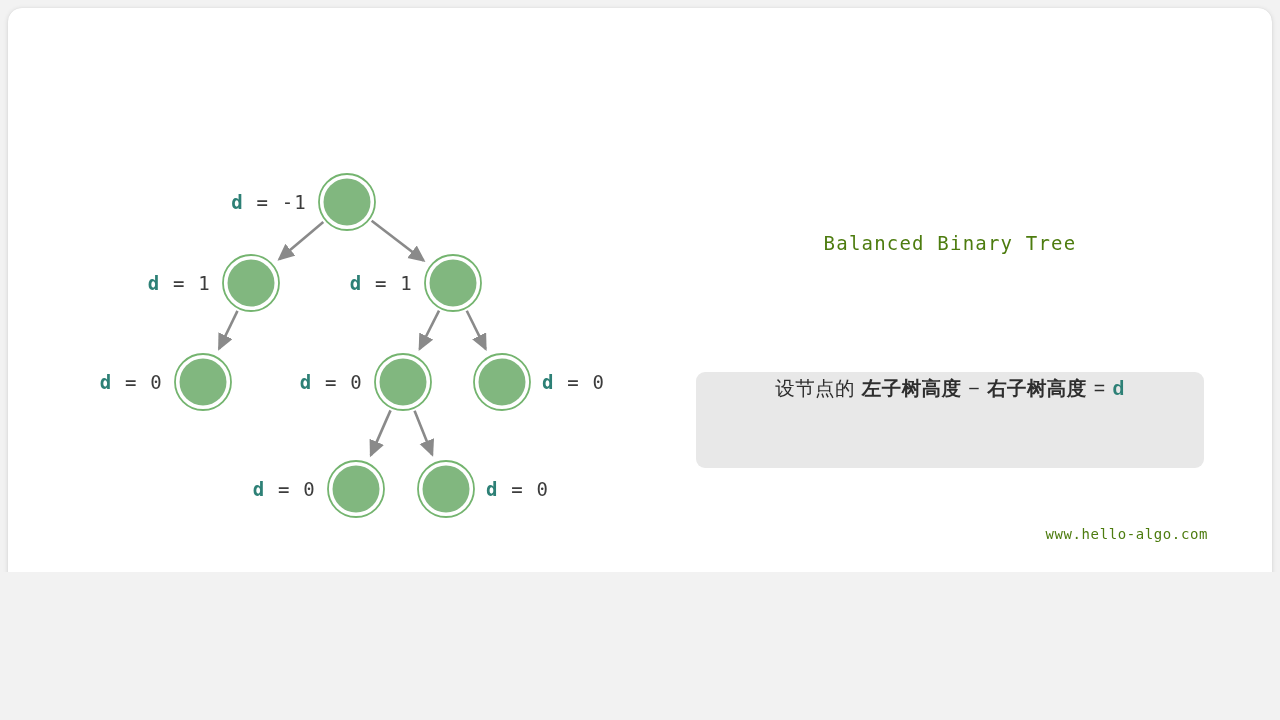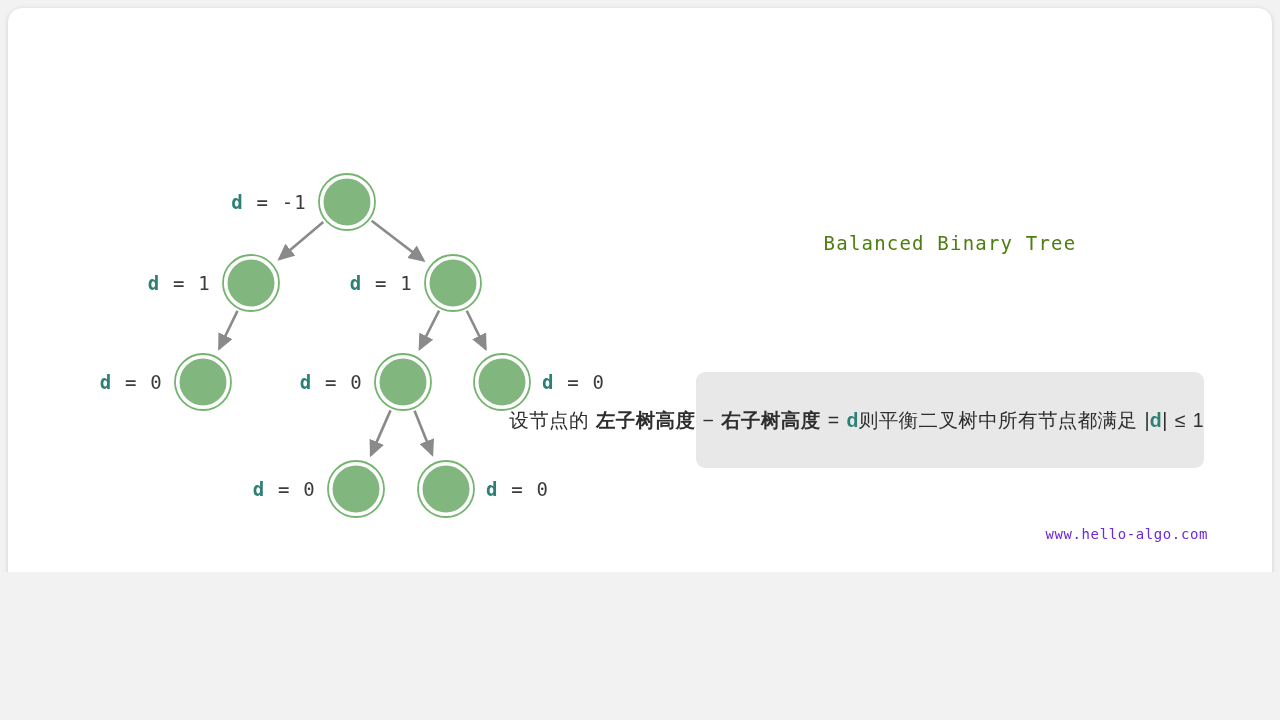--- a/index.html
+++ b/index.html
@@ -68,42 +68,42 @@
   #info-box {
     position: absolute;
     left: 696px;
     top: 372px;
     width: 508px;
     height: 96px;
     background: #e8e8e8;
     border-radius: 9px;
     box-sizing: border-box;
     display: flex;
-    flex-direction: row;
-    justify-content: flex-end;
+    flex-direction: column;
+    justify-content: space-between;
     align-items: center;
   }
   .info-line {
     font-family: "Liberation Sans", sans-serif;
     font-size: 19.5px;
     color: #2e2e2e;
     line-height: 33px;
     white-space: nowrap;
     letter-spacing: 0.4px;
   }
   .info-line .b { font-weight: bold; }
   .info-line .dv { color: #2d8076; font-weight: bold; }
   .info-line .sp { display: inline-block; width: 7px; }
   #watermark {
     position: absolute;
     right: 72px;
     bottom: 30px;
     font-family: "DejaVu Sans Mono", "Liberation Mono", monospace;
     font-size: 14px;
-    color: #6d28d9;
+    color: #4d7c0f;
     letter-spacing: 0.6px;
   }
 </style>
 </head>
 <body>
 
 <div id="stage">
   <div id="card"></div>
 
   <svg id="tree-svg" viewBox="0 0 1280 720" xmlns="http://www.w3.org/2000/svg">
@@ -152,19 +152,16 @@
   </svg>
 
   <div id="right-panel">
     <div id="panel-subtitle">Balanced Binary Tree</div>
   </div>
 
   <div id="info-box">
     <div class="info-line">
       <span>设节点的</span><span class="sp"></span><span class="b">左子树高度</span><span class="sp"></span><span>−</span><span class="sp"></span><span class="b">右子树高度</span><span class="sp"></span><span>=</span><span class="sp"></span><span class="dv">d</span>
     </div>
-    <div class="info-line">
-      <span>则平衡二叉树中所有节点都满足</span><span class="sp"></span><span>|</span><span class="dv">d</span><span>|</span><span class="sp"></span><span>≤</span><span class="sp"></span><span>1</span>
-    </div>
   </div>
 
   <div id="watermark">www.hello-algo.com</div>
 </div>
 
 </body></html>

